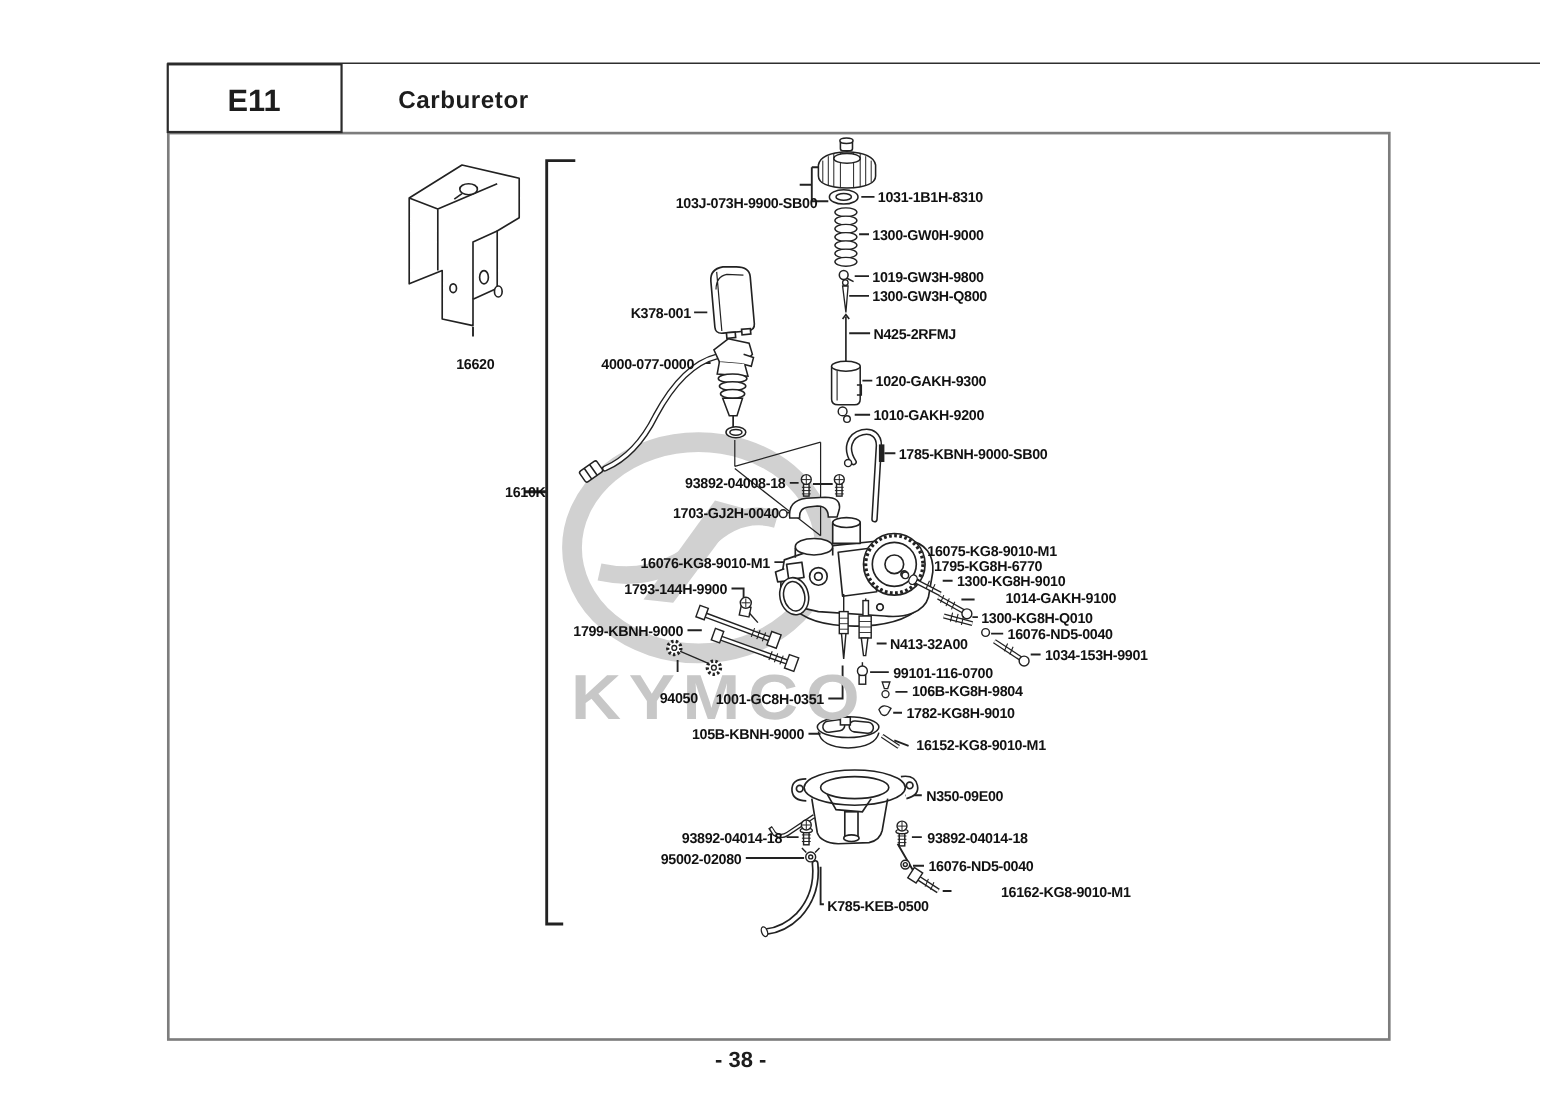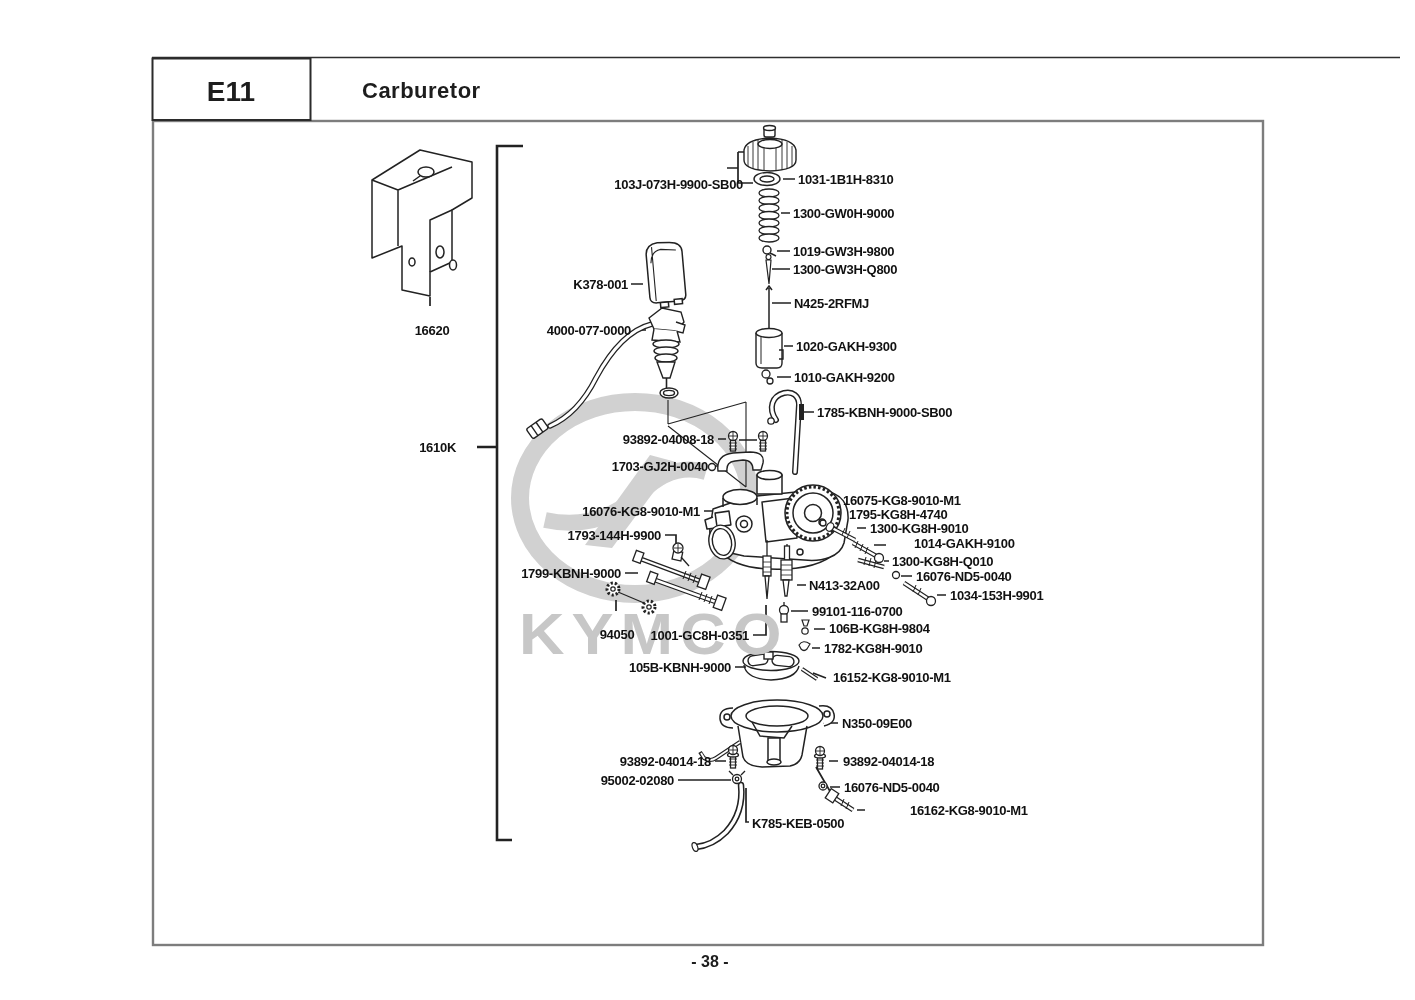--- a/index.html
+++ b/index.html
@@ -2,21 +2,21 @@
 <html><head>
 <meta charset="utf-8">
 <style>
   html,body{margin:0;padding:0;background:#ffffff;}
   #page{position:relative;width:1415px;height:1000px;background:#ffffff;overflow:hidden;
         font-family:"Liberation Sans",sans-serif;}
   #art{position:absolute;left:0;top:0;}
   .htext{position:absolute;color:#1d1d1d;white-space:nowrap;}
   #code{left:152px;top:76px;width:158px;text-align:center;font-size:28px;font-weight:bold;}
   #title{left:362px;top:78px;font-size:22px;font-weight:bold;letter-spacing:0.5px;}
-  #pagenum{left:650px;top:953px;width:120px;text-align:center;font-size:16px;font-weight:bold;}
+  #pagenum{left:650px;top:953px;width:120px;font-size:20px;font-weight:bold;}
   #wmtext{left:519px;top:601px;font-size:63px;font-weight:bold;letter-spacing:7px;
           color:#c7c7c7;transform:scaleY(0.92);transform-origin:left top;}
   .plabel{position:absolute;font-size:13px;font-weight:bold;letter-spacing:-0.3px;
           color:#111;white-space:nowrap;line-height:15px;}
   .a-right{transform:translateX(-100%);}
   .a-center{transform:translateX(-50%);margin-top:16px;}
 </style>
 </head>
 <body>
 
@@ -368,21 +368,21 @@
       <div class="plabel a-left" style="left: 793px; top: 262px;">1300-GW3H-Q800</div>
       <div class="plabel a-left" style="left: 794px; top: 296px;">N425-2RFMJ</div>
       <div class="plabel a-right" style="left: 628px; top: 277px;">K378-001</div>
       <div class="plabel a-right" style="left: 631px; top: 323px;">4000-077-0000</div>
       <div class="plabel a-left" style="left: 796px; top: 339px;">1020-GAKH-9300</div>
       <div class="plabel a-left" style="left: 794px; top: 370px;">1010-GAKH-9200</div>
       <div class="plabel a-left" style="left: 817px; top: 405px;">1785-KBNH-9000-SB00</div>
       <div class="plabel a-right" style="left: 714px; top: 432px;">93892-04008-18</div>
       <div class="plabel a-right" style="left: 708px; top: 459px;">1703-GJ2H-0040</div>
       <div class="plabel a-left" style="left: 843px; top: 493px;">16075-KG8-9010-M1</div>
-      <div class="plabel a-left" style="left: 849px; top: 507px;">1795-KG8H-4740</div>
+      <div class="plabel a-left" style="left: 849px; top: 507px;">1795-KG8H-6770</div>
       <div class="plabel a-left" style="left: 870px; top: 521px;">1300-KG8H-9010</div>
       <div class="plabel a-left" style="left: 890px; top: 536px; margin-left: 24px;">1014-GAKH-9100</div>
       <div class="plabel a-left" style="left: 892px; top: 554px;">1300-KG8H-Q010</div>
       <div class="plabel a-left" style="left: 916px; top: 569px;">16076-ND5-0040</div>
       <div class="plabel a-left" style="left: 950px; top: 588px;">1034-153H-9901</div>
       <div class="plabel a-right" style="left: 700px; top: 504px;">16076-KG8-9010-M1</div>
       <div class="plabel a-right" style="left: 661px; top: 528px;">1793-144H-9900</div>
       <div class="plabel a-right" style="left: 621px; top: 566px;">1799-KBNH-9000</div>
       <div class="plabel a-center" style="left: 617px; top: 611px;">94050</div>
       <div class="plabel a-left" style="left: 809px; top: 578px;">N413-32A00</div>
@@ -393,18 +393,18 @@
       <div class="plabel a-right" style="left: 731px; top: 660px;">105B-KBNH-9000</div>
       <div class="plabel a-left" style="left: 833px; top: 670px;">16152-KG8-9010-M1</div>
       <div class="plabel a-left" style="left: 842px; top: 716px;">N350-09E00</div>
       <div class="plabel a-right" style="left: 711px; top: 754px;">93892-04014-18</div>
       <div class="plabel a-left" style="left: 843px; top: 754px;">93892-04014-18</div>
       <div class="plabel a-right" style="left: 674px; top: 773px;">95002-02080</div>
       <div class="plabel a-left" style="left: 844px; top: 780px;">16076-ND5-0040</div>
       <div class="plabel a-left" style="left: 870px; top: 803px; margin-left: 40px;">16162-KG8-9010-M1</div>
       <div class="plabel a-left" style="left: 752px; top: 816px;">K785-KEB-0500</div>
       <div class="plabel a-center" style="left: 432px; top: 307px;">16620</div>
-      <div class="plabel a-right" style="left: 456px; top: 440px;">1610K</div>
+      <div class="plabel a-right" style="left: 496px; top: 440px;">1610K</div>
     </div>
 
   <div id="pagenum" class="htext">- 38 -</div>
 
 </div>
 
 </body></html>

